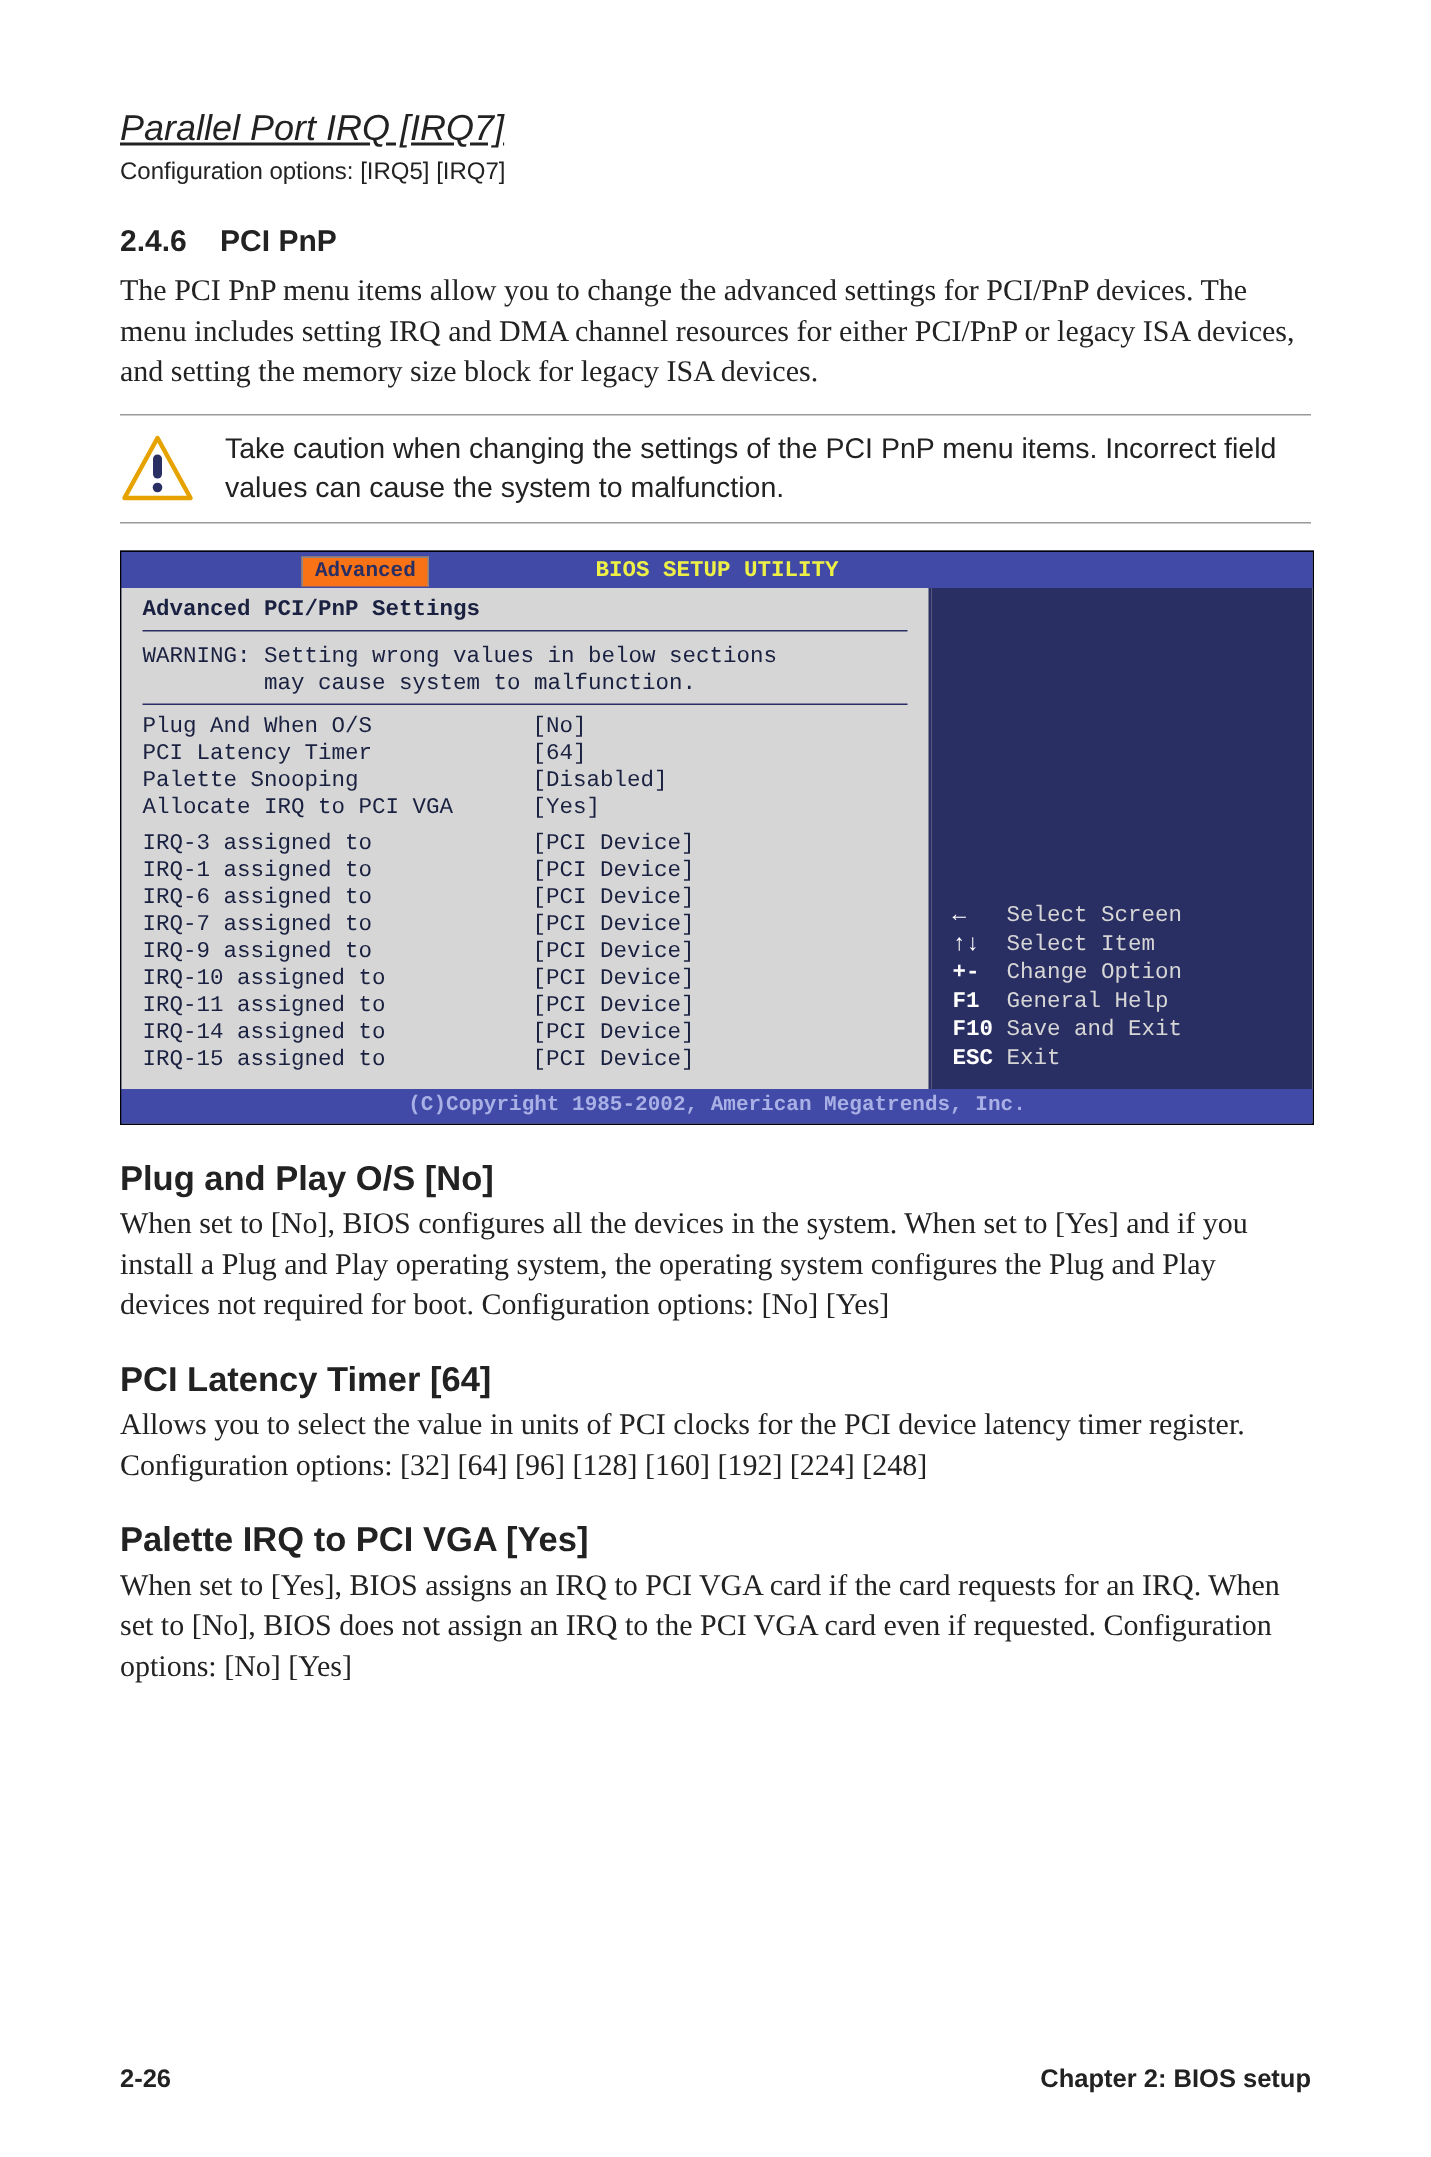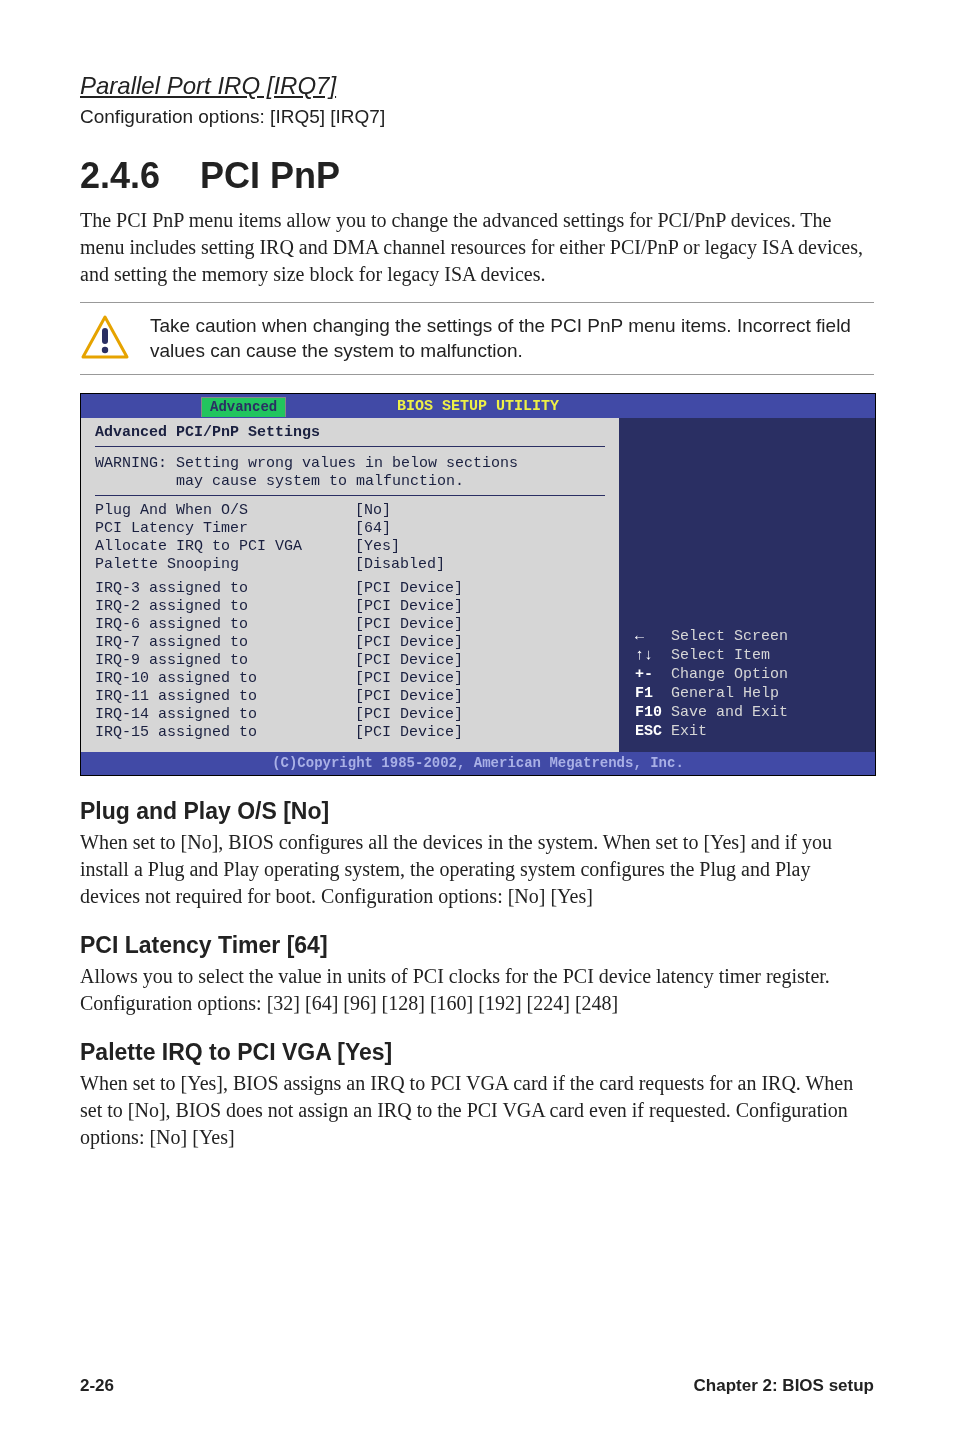--- a/index.html
+++ b/index.html
@@ -14,24 +14,24 @@
     min-height: 1438px;
     position: relative;
   }
   .italic-underline {
     font-style: italic;
     text-decoration: underline;
     font-size: 24px;
   }
   .para {
     margin-top: 2px;
-    font-size: 19px;
+    font-size: 16px;
   }
   h2.section {
-    font-size: 36px;
+    font-size: 20px;
     font-weight: bold;
     margin: 22px 0 6px 0;
   }
   h3.sub {
     font-size: 23px;
     font-weight: bold;
     margin: 20px 0 2px 0;
   }
   .body-text {
     font-size: 20px;
@@ -73,21 +73,21 @@
     color: #eef046;
     font-weight: bold;
     text-align: center;
     padding: 4px 0 2px 0;
     position: relative;
   }
   .bios-tab {
     position: absolute;
     left: 120px;
     top: 3px;
-    background: #22c55e;
+    background: #f97316;
     color: #2a2f63;
     padding: 1px 8px;
     font-weight: bold;
     border-top: 1px solid #888;
     border-left: 1px solid #888;
     border-right: 1px solid #888;
     border-bottom: none;
     font-size: 14px;
   }
   .bios-body {
@@ -193,27 +193,27 @@
       <span>BIOS SETUP UTILITY</span>
     </div>
     <div class="bios-body">
       <div class="bios-left">
         <div class="bios-heading">Advanced PCI/PnP Settings</div>
         <div class="bios-warn">WARNING: Setting wrong values in below sections
          may cause system to malfunction.</div>
         <div id="settings-rows">
             <div class="bios-row"><span class="k">Plug And When O/S</span><span class="v">[No]</span></div>
             <div class="bios-row"><span class="k">PCI Latency Timer</span><span class="v">[64]</span></div>
+            <div class="bios-row"><span class="k">Palette Snooping</span><span class="v">[Disabled]</span></div>
             <div class="bios-row"><span class="k">Allocate IRQ to PCI VGA</span><span class="v">[Yes]</span></div>
-            <div class="bios-row"><span class="k">Palette Snooping</span><span class="v">[Disabled]</span></div>
           </div>
         <div class="gap"></div>
         <div id="irq-rows">
             <div class="bios-row"><span class="k">IRQ-3 assigned to</span><span class="v">[PCI Device]</span></div>
-            <div class="bios-row"><span class="k">IRQ-2 assigned to</span><span class="v">[PCI Device]</span></div>
+            <div class="bios-row"><span class="k">IRQ-1 assigned to</span><span class="v">[PCI Device]</span></div>
             <div class="bios-row"><span class="k">IRQ-6 assigned to</span><span class="v">[PCI Device]</span></div>
             <div class="bios-row"><span class="k">IRQ-7 assigned to</span><span class="v">[PCI Device]</span></div>
             <div class="bios-row"><span class="k">IRQ-9 assigned to</span><span class="v">[PCI Device]</span></div>
             <div class="bios-row"><span class="k">IRQ-10 assigned to</span><span class="v">[PCI Device]</span></div>
             <div class="bios-row"><span class="k">IRQ-11 assigned to</span><span class="v">[PCI Device]</span></div>
             <div class="bios-row"><span class="k">IRQ-14 assigned to</span><span class="v">[PCI Device]</span></div>
             <div class="bios-row"><span class="k">IRQ-15 assigned to</span><span class="v">[PCI Device]</span></div>
           </div>
       </div>
       <div class="bios-right">

